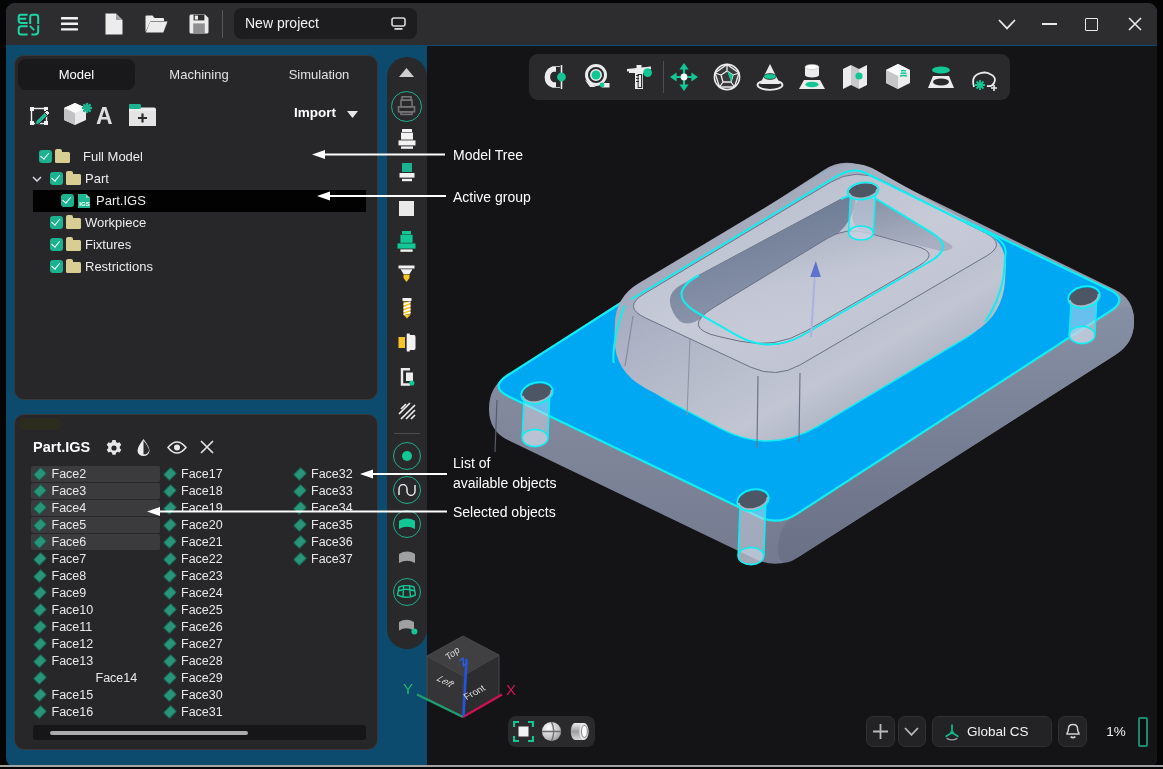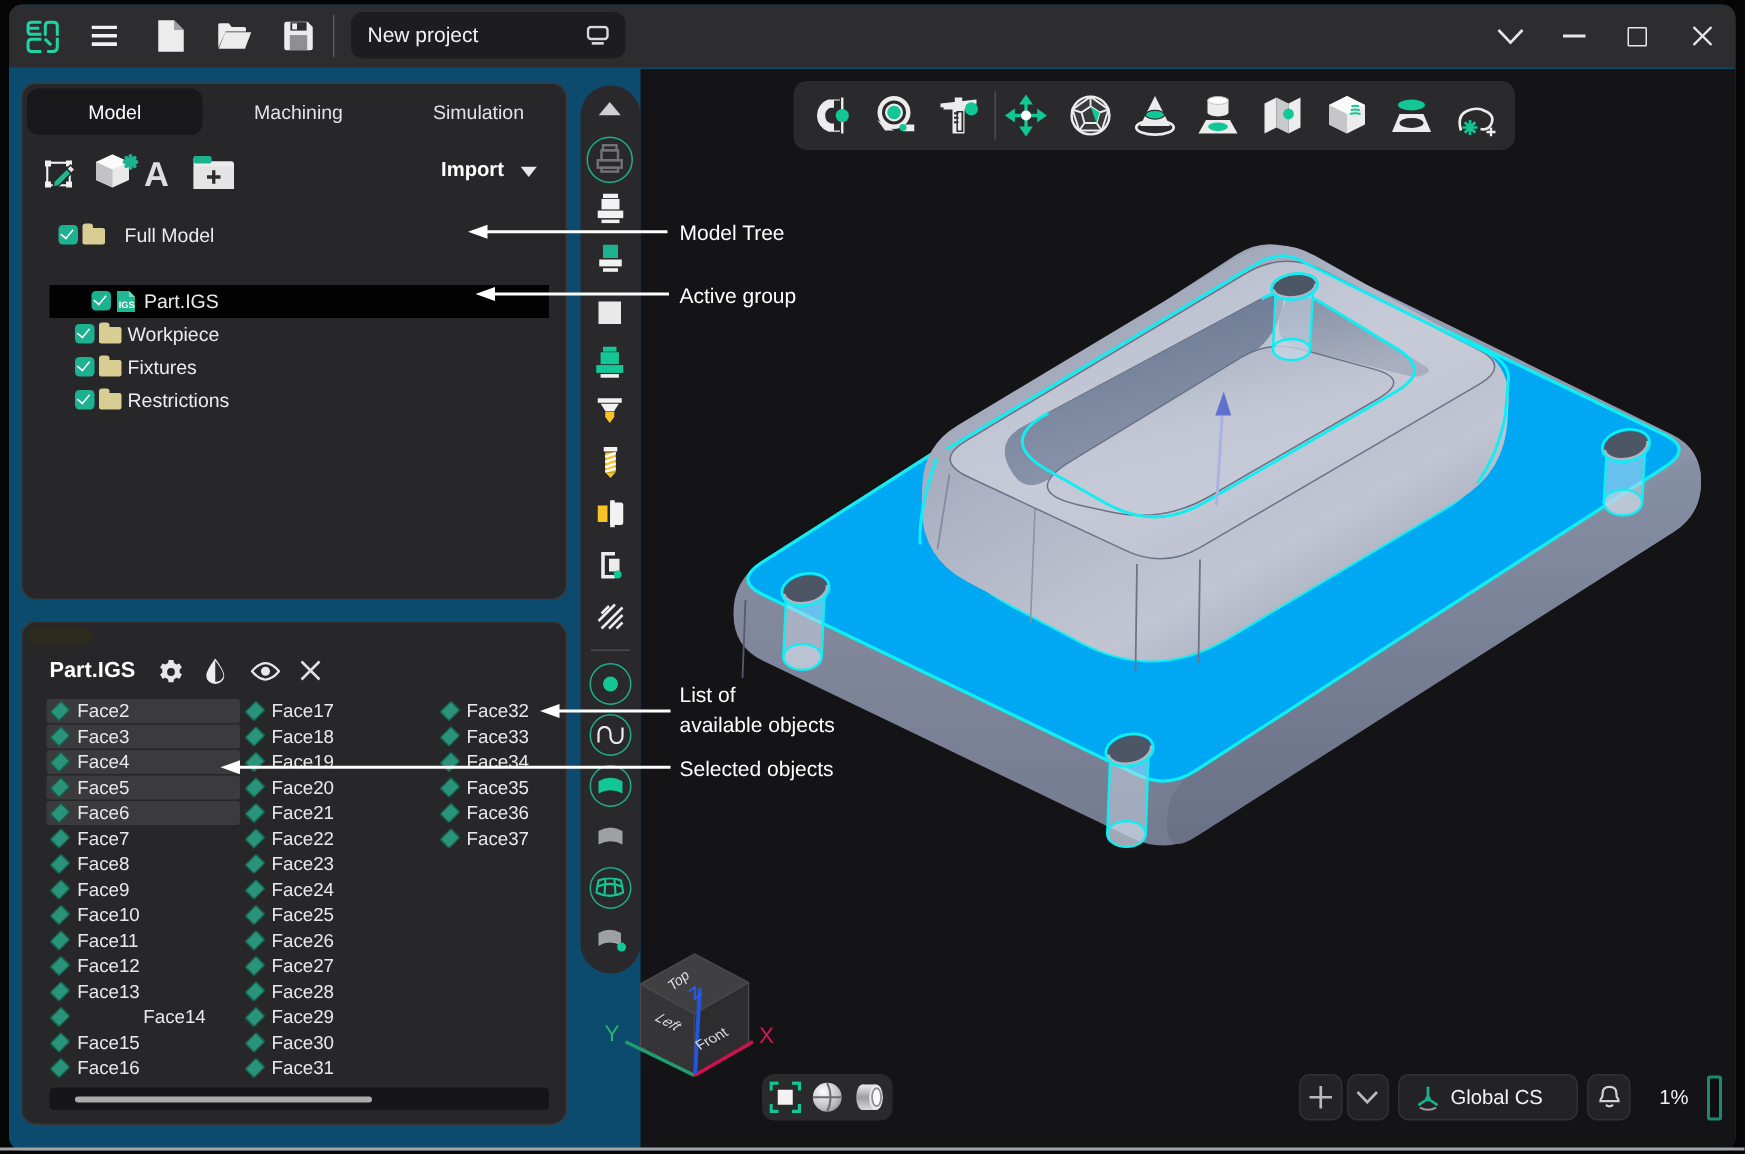--- a/index.html
+++ b/index.html
@@ -119,20 +119,28 @@
         </g>
     </svg>
     <div class="abs" style="left:271px;top:49px;width:50px;text-align:right;color:#fff;font-weight:bold;font-size:13.5px;">Import</div>
     <svg class="icon" style="left:332px;top:55px;" width="11" height="7" viewBox="0 0 11 7">
         <path d="M0 0 H11 L5.5 7 Z" fill="#e8e8e8"></path>
       </svg>
     <div class="trow" style="top:89.5px;">
       <div class="cb" style="left:24px;"></div>
         <div class="folder" style="left:40px;"></div>
       <span class="abs" style="left:68px;">Full Model</span>
+    </div>
+    <div class="trow" style="top:111.5px;">
+      <svg class="abs" style="left:17px;top:8px;" width="10" height="6" viewBox="0 0 10 6">
+          <path d="M1 1 L5 5 L9 1" fill="none" stroke="#dcdcdc" stroke-width="1.5"></path>
+        </svg>
+      <div class="cb" style="left:35px;"></div>
+        <div class="folder" style="left:51px;"></div>
+      <span class="abs" style="left:70px;">Part</span>
     </div>
     <div class="trow" style="top:133.5px;background:#020202;left:18px;width:333px;">
       <div class="cb" style="left:28px;"></div>
       <svg class="abs" style="left:44px;top:3px;" width="14" height="16" viewBox="0 0 14 16">
         <path d="M1 1 H9 L13 5 V15 H1 Z" fill="#20b893"></path>
         <path d="M9 1 L13 5 H9 Z" fill="#79dbc2"></path>
         <text x="2.2" y="12.6" font-size="6.2" font-weight="bold" fill="#fff" font-family="Liberation Sans">IGS</text>
       </svg>
       <span class="abs" style="left:63px;">Part.IGS</span>
     </div>

